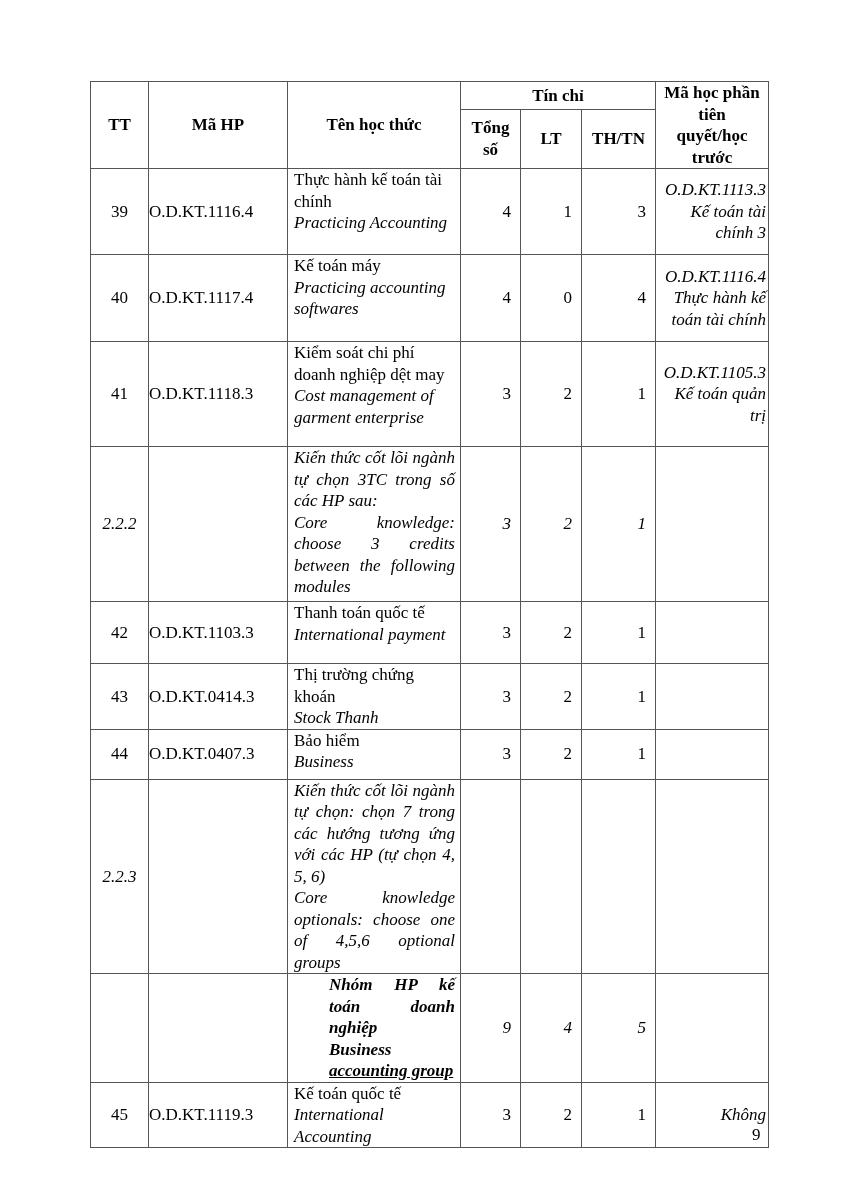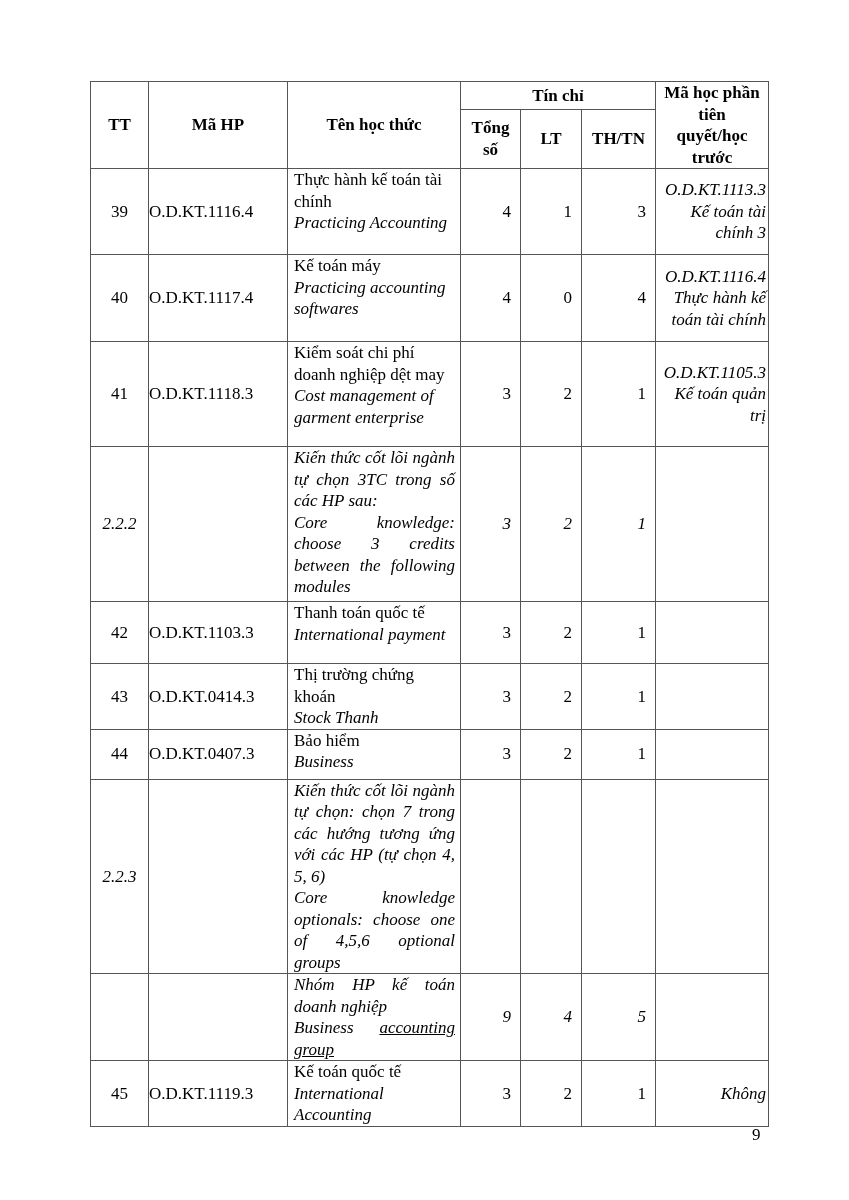--- a/index.html
+++ b/index.html
@@ -24,21 +24,21 @@
   .c-ma  { text-align:left; vertical-align:middle; }
   .c-name{ vertical-align:top; text-align:left; padding:0 5px 0 6px; }
   .c-name .vi, .c-name .en { display:block; }
   .c-name .en { font-style:italic; }
   .c-num { text-align:right; vertical-align:middle; padding-right:9px; }
   .c-pre { text-align:right; vertical-align:middle; padding:0 2px;font-style:italic; }
   tr.section .c-tt  { font-style:italic; }
   tr.section .c-num { font-style:italic; }
   tr.section .c-name .vi, tr.section .c-name .en { font-style:italic; text-align:justify; }
   tr.group .c-num { font-style:italic; }
-  tr.group .c-name .vi, tr.group .c-name .en { font-style:italic; font-weight:normal; text-align:justify; }
+  tr.group .c-name .vi, tr.group .c-name .en { font-style:italic; font-weight:bold; text-align:justify;margin-left:35px; }
   .u { text-decoration:underline; }
   .page-number {
     position:absolute; top:1124px; left:752px;
     font-size:17px; line-height:21px;
   }
 </style>
 </head>
 <body>
 
 <div class="page">

